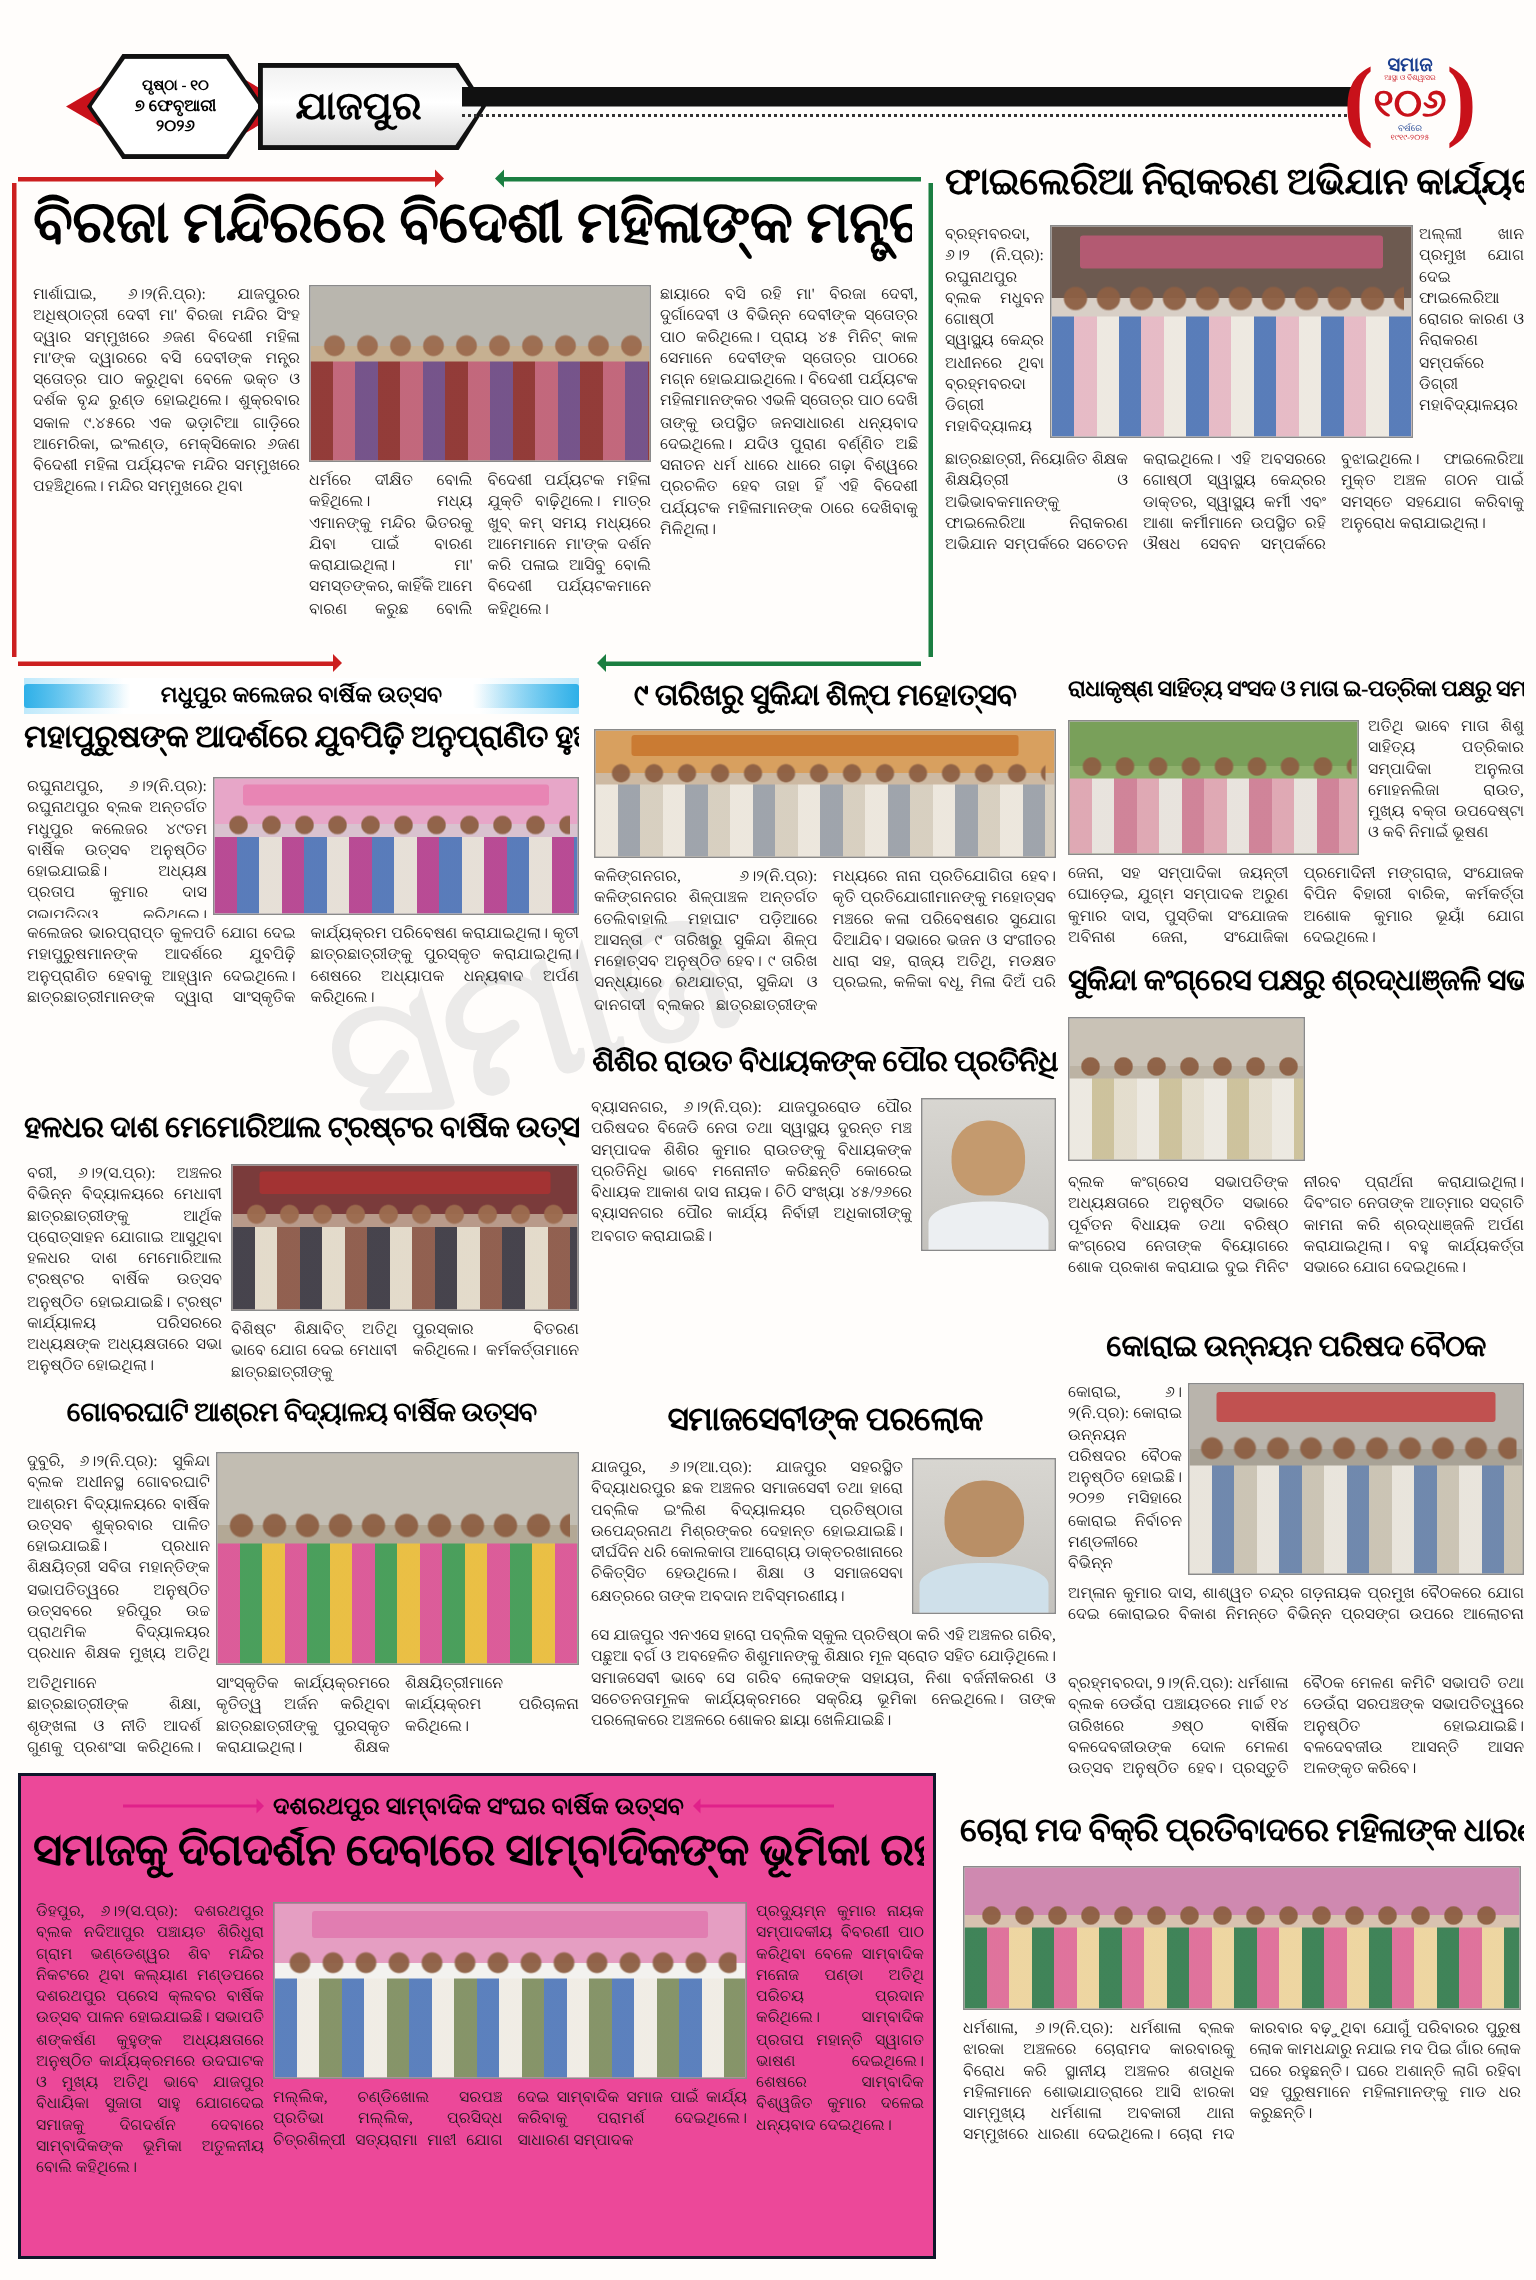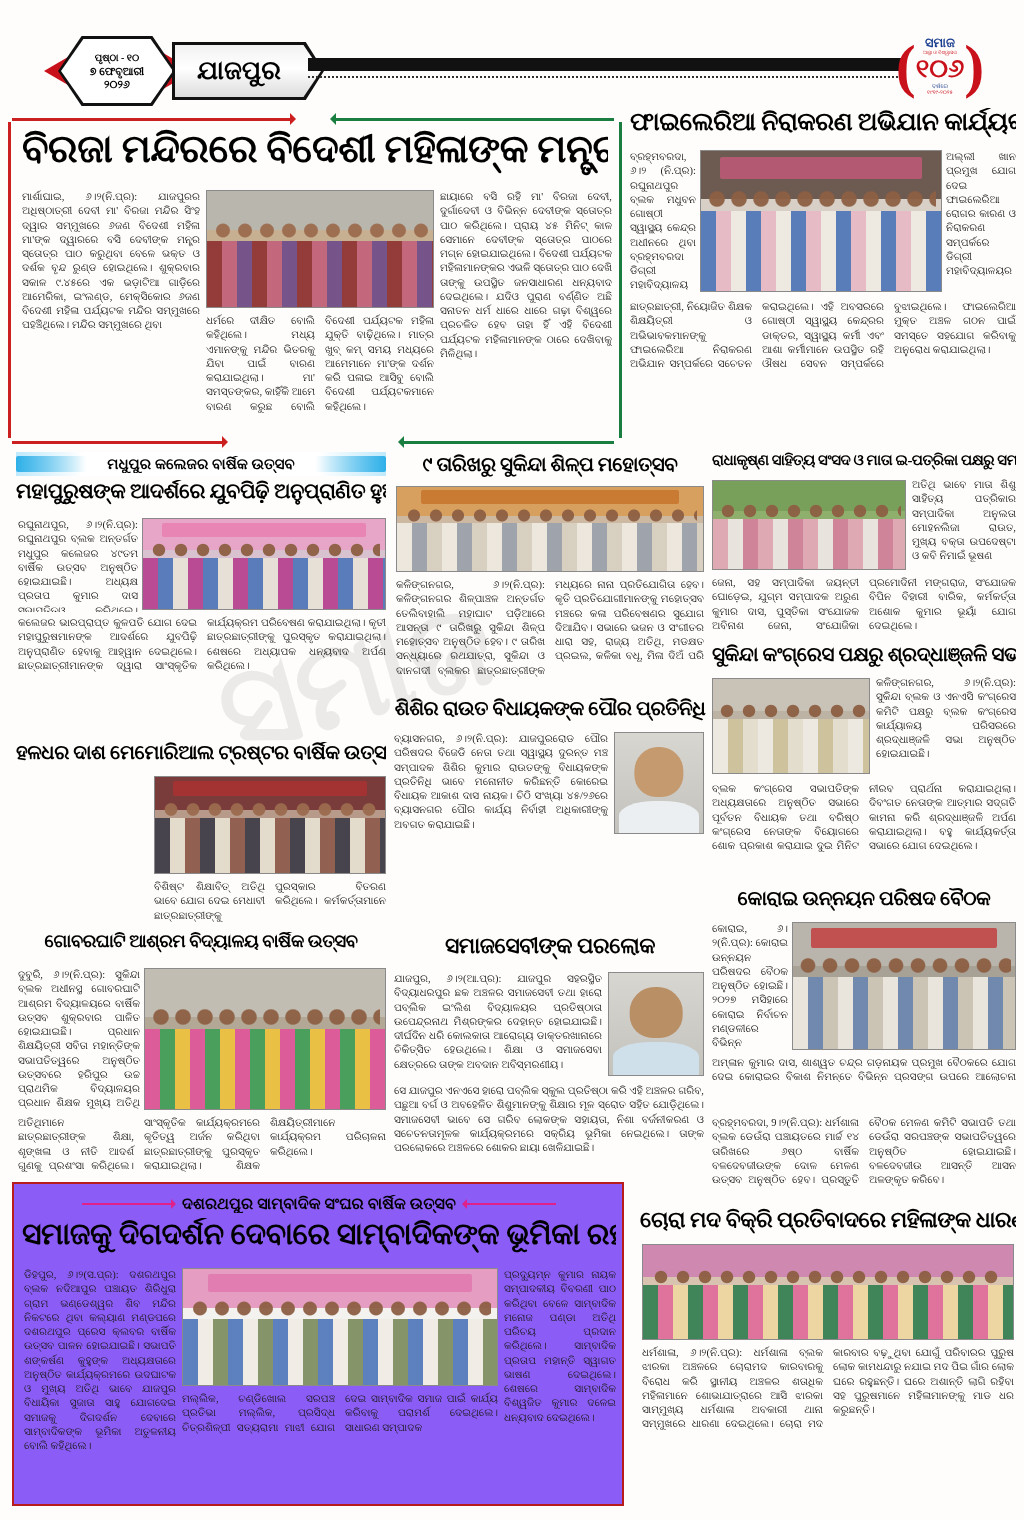--- a/index.html
+++ b/index.html
@@ -59,21 +59,21 @@
   .logo-name{color:#1a3e8f;font-weight:bold;font-size:13px}
   .logo-tag{color:#c8111a;font-size:5px;margin-top:1px}
   .logo-num{color:#c8111a;font-weight:bold;font-size:26px;margin-top:1px}
   .logo-era{color:#1a3e8f;font-size:6px;margin-top:1px}
   .logo-range{color:#c8111a;font-size:5.5px;margin-top:1px}
   .watermark{position:absolute;left:210px;top:560px;width:640px;font-size:120px;font-weight:bold;color:rgba(90,95,110,.12);transform:rotate(-16deg);white-space:nowrap;pointer-events:none;font-family:"Liberation Serif",serif}
   .kickblue{display:flex;align-items:center;gap:20px;background:linear-gradient(90deg,#bfe9fb,#ffffff 18% 82%,#bfe9fb)}
   .kickblue .bar{flex:1;height:16px;border-radius:2px}
   .kickblue .bl{background:linear-gradient(90deg,#2fb0e8,rgba(47,176,232,0))}
   .kickblue .br{background:linear-gradient(270deg,#2fb0e8,rgba(47,176,232,0))}
-  .pinkbox{border:2px solid #b91c1c;background:#8b5cf6}
+  .pinkbox{border:2px solid #0f172a;background:#ec4899}
   .kickrow{display:flex;align-items:center;justify-content:center;gap:10px}
 </style>
 </head>
 <body>
 
 <div class="page">
 
   <header class="art" style="left:0;top:0;width:1024px;height:110px">
     <div class="wing" style="left:44px;top:46px;width:36px;height:50px"></div>
     <div class="wing" style="left:158px;top:46px;width:36px;height:50px;transform:scaleX(-1)"></div>
@@ -144,20 +144,21 @@
     <div class="photo p2" style="left:126px;top:66px;width:244px;height:92px">
       <div class="banner"></div>
       <div class="heads"></div>
       <div class="torsos"></div>
     </div>
     <div class="body-text twocol" style="left:2px;top:164px;width:368px;height:120px">କଲେଜର ଭାରପ୍ରାପ୍ତ କୁଳପତି ଯୋଗ ଦେଇ ମହାପୁରୁଷମାନଙ୍କ ଆଦର୍ଶରେ ଯୁବପିଢ଼ି ଅନୁପ୍ରାଣିତ ହେବାକୁ ଆହ୍ୱାନ ଦେଇଥିଲେ। ଛାତ୍ରଛାତ୍ରୀମାନଙ୍କ ଦ୍ୱାରା ସାଂସ୍କୃତିକ କାର୍ଯ୍ୟକ୍ରମ ପରିବେଷଣ କରାଯାଇଥିଲା। କୃତୀ ଛାତ୍ରଛାତ୍ରୀଙ୍କୁ ପୁରସ୍କୃତ କରାଯାଇଥିଲା। ଶେଷରେ ଅଧ୍ୟାପକ ଧନ୍ୟବାଦ ଅର୍ପଣ କରିଥିଲେ।</div>
   </section>
 
   <section class="art" style="left:16px;top:742px;width:370px;height:188px">
     <h2 class="headline" style="left:0;top:0;width:370px;height:28px;font-size:20px">ହଳଧର ଦାଶ ମେମୋରିଆଲ ଟ୍ରଷ୍ଟର ବାର୍ଷିକ ଉତ୍ସବ</h2>
+    <div class="body-text" style="left:2px;top:34px;width:130px;height:150px">ବରୀ, ୬।୨(ସ.ପ୍ର): ଅଞ୍ଚଳର ବିଭିନ୍ନ ବିଦ୍ୟାଳୟରେ ମେଧାବୀ ଛାତ୍ରଛାତ୍ରୀଙ୍କୁ ଆର୍ଥିକ ପ୍ରୋତ୍ସାହନ ଯୋଗାଇ ଆସୁଥିବା ହଳଧର ଦାଶ ମେମୋରିଆଲ ଟ୍ରଷ୍ଟର ବାର୍ଷିକ ଉତ୍ସବ ଅନୁଷ୍ଠିତ ହୋଇଯାଇଛି। ଟ୍ରଷ୍ଟ କାର୍ଯ୍ୟାଳୟ ପରିସରରେ ଅଧ୍ୟକ୍ଷଙ୍କ ଅଧ୍ୟକ୍ଷତାରେ ସଭା ଅନୁଷ୍ଠିତ ହୋଇଥିଲା।</div>
     <div class="photo p6" style="left:138px;top:34px;width:232px;height:98px">
       <div class="banner"></div>
       <div class="heads"></div>
       <div class="torsos"></div>
     </div>
     <div class="body-text twocol" style="left:138px;top:138px;width:232px;height:48px">ବିଶିଷ୍ଟ ଶିକ୍ଷାବିତ୍ ଅତିଥି ଭାବେ ଯୋଗ ଦେଇ ମେଧାବୀ ଛାତ୍ରଛାତ୍ରୀଙ୍କୁ ପୁରସ୍କାର ବିତରଣ କରିଥିଲେ। କର୍ମକର୍ତ୍ତାମାନେ କାର୍ଯ୍ୟକ୍ରମ ପରିଚାଳନା କରିଥିଲେ।</div>
   </section>
 
   <section class="art" style="left:16px;top:932px;width:370px;height:246px">
     <h2 class="headline" style="left:0;top:0;width:370px;height:30px;font-size:18px">ଗୋବରଘାଟି ଆଶ୍ରମ ବିଦ୍ୟାଳୟ ବାର୍ଷିକ ଉତ୍ସବ</h2>
@@ -226,21 +227,20 @@
     <div class="body-text twocol" style="left:0;top:124px;width:304px;height:64px">ଜେନା, ସହ ସମ୍ପାଦିକା ଜୟନ୍ତୀ ଘୋଡ଼େଇ, ଯୁଗ୍ମ ସମ୍ପାଦକ ଅରୁଣ କୁମାର ଦାସ, ପୁସ୍ତିକା ସଂଯୋଜକ ଅବିନାଶ ଜେନା, ସଂଯୋଜିକା ପ୍ରମୋଦିନୀ ମଙ୍ଗରାଜ, ସଂଯୋଜକ ବିପିନ ବିହାରୀ ବାରିକ, କର୍ମକର୍ତ୍ତା ଅଶୋକ କୁମାର ଭୂୟାଁ ଯୋଗ ଦେଇଥିଲେ।</div>
 
   </section>
 
   <section class="art" style="left:712px;top:644px;width:304px;height:242px">
     <h2 class="headline" style="left:0;top:0;width:304px;height:28px;font-size:20px">ସୁକିନ୍ଦା କଂଗ୍ରେସ ପକ୍ଷରୁ ଶ୍ରଦ୍ଧାଞ୍ଜଳି ସଭା</h2>
     <div class="photo p5" style="left:0;top:34px;width:158px;height:96px">
       <div class="heads"></div>
       <div class="torsos"></div>
     </div>
-    <div class="body-text" style="left:164px;top:32px;width:140px;height:100px">କଳିଙ୍ଗନଗର, ୬।୨(ନି.ପ୍ର): ସୁକିନ୍ଦା ବ୍ଲକ ଓ ଏନଏସି କଂଗ୍ରେସ କମିଟି ପକ୍ଷରୁ ବ୍ଲକ କଂଗ୍ରେସ କାର୍ଯ୍ୟାଳୟ ପରିସରରେ ଶ୍ରଦ୍ଧାଞ୍ଜଳି ସଭା ଅନୁଷ୍ଠିତ ହୋଇଯାଇଛି।</div>
     <div class="body-text twocol" style="left:0;top:138px;width:304px;height:102px">ବ୍ଲକ କଂଗ୍ରେସ ସଭାପତିଙ୍କ ଅଧ୍ୟକ୍ଷତାରେ ଅନୁଷ୍ଠିତ ସଭାରେ ପୂର୍ବତନ ବିଧାୟକ ତଥା ବରିଷ୍ଠ କଂଗ୍ରେସ ନେତାଙ୍କ ବିୟୋଗରେ ଶୋକ ପ୍ରକାଶ କରାଯାଇ ଦୁଇ ମିନିଟ ନୀରବ ପ୍ରାର୍ଥନା କରାଯାଇଥିଲା। ଦିବଂଗତ ନେତାଙ୍କ ଆତ୍ମାର ସଦ୍‌ଗତି କାମନା କରି ଶ୍ରଦ୍ଧାଞ୍ଜଳି ଅର୍ପଣ କରାଯାଇଥିଲା। ବହୁ କାର୍ଯ୍ୟକର୍ତ୍ତା ସଭାରେ ଯୋଗ ଦେଇଥିଲେ।</div>
   </section>
 
   <section class="art" style="left:712px;top:888px;width:304px;height:196px">
     <h2 class="headline" style="left:0;top:0;width:304px;height:28px;font-size:20px">କୋରାଇ ଉନ୍ନୟନ ପରିଷଦ ବୈଠକ</h2>
     <div class="body-text" style="left:0;top:34px;width:76px;height:130px">କୋରାଇ, ୬।୨(ନି.ପ୍ର): କୋରାଇ ଉନ୍ନୟନ ପରିଷଦର ବୈଠକ ଅନୁଷ୍ଠିତ ହୋଇଛି। ୨୦୨୭ ମସିହାରେ କୋରାଇ ନିର୍ବାଚନ ମଣ୍ଡଳୀରେ ବିଭିନ୍ନ ଜନମଙ୍ଗଳ କାର୍ଯ୍ୟ କରାଯିବା ଲାଗି ନିଷ୍ପତ୍ତି ନିଆଯାଇଥିଲା। ଏଥି ସହିତ କୋରାଇର ବିକାଶ ଦିଗରେ ଆଗକୁ ଯିବ ସେଥିପାଇଁ ପରିଷଦ ସବୁ ପ୍ରକାର ଉଦ୍ୟମ କରିବାକୁ ସ୍ଥିର ହୋଇଥିଲା।</div>
     <div class="photo p8" style="left:80px;top:34px;width:224px;height:128px">
       <div class="banner"></div>
       <div class="heads"></div>
       <div class="torsos"></div>

